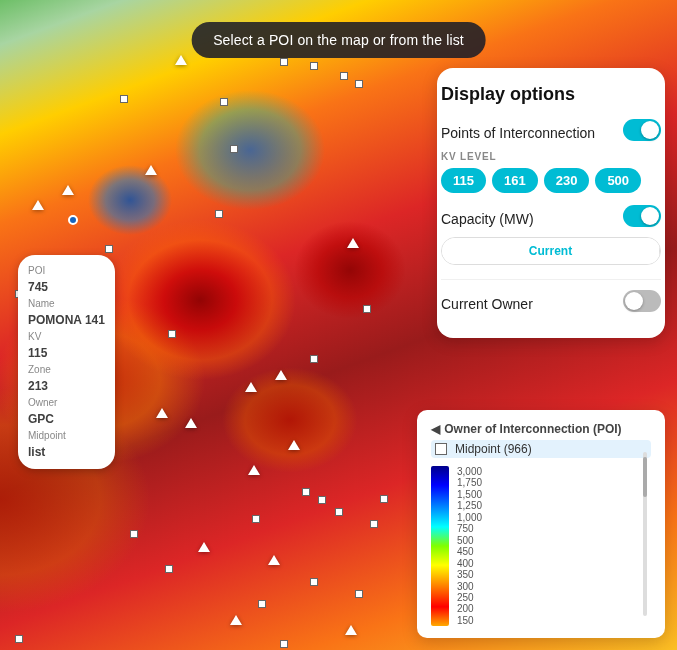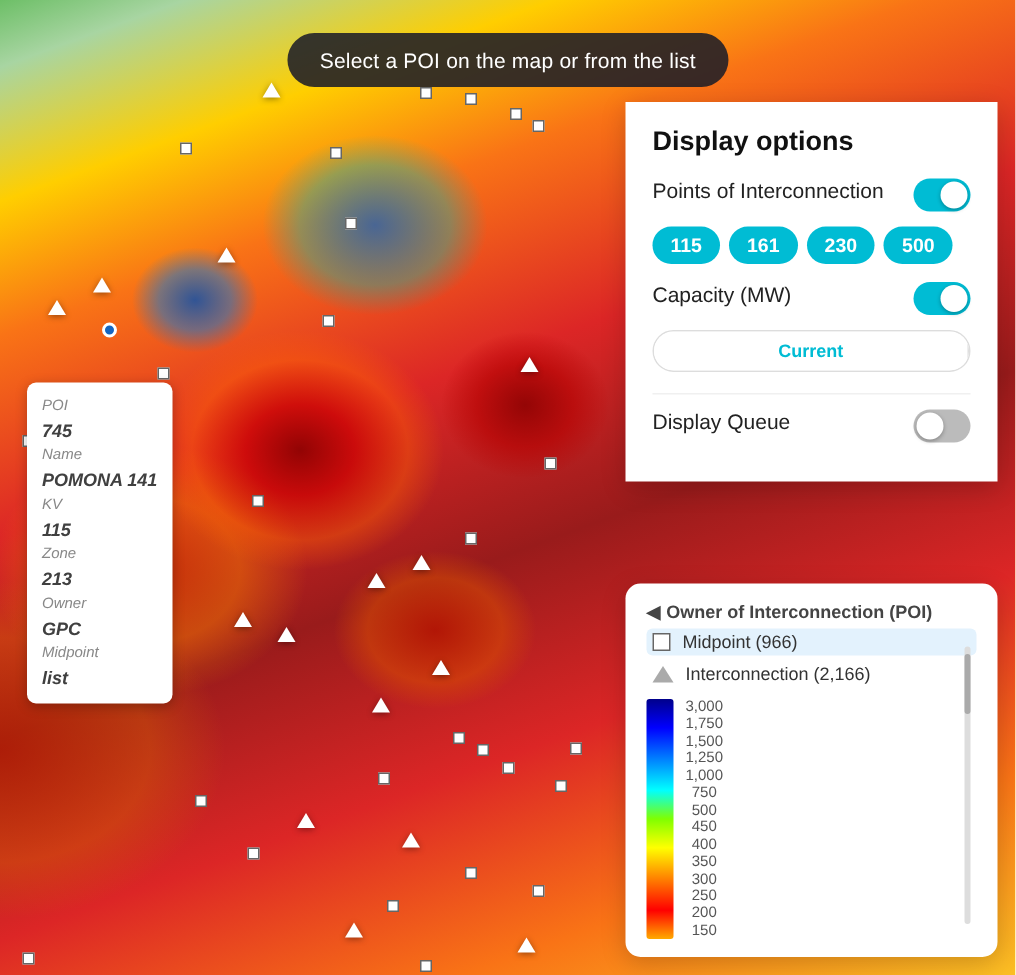--- a/index.html
+++ b/index.html
@@ -31,25 +31,24 @@
       position: absolute; top: 22px; left: 50%; transform: translateX(-50%);
       background: rgba(30,30,40,0.88); color: #fff;
       padding: 10px 22px; border-radius: 24px;
       font-size: 14px; white-space: nowrap; z-index: 10;
       letter-spacing: 0.01em;
     }
 
     
     .poi-card {
       position: absolute; top: 255px; left: 18px;
-      background: #fff; border-radius: 6px;
+      background: #fff; border-radius: 17px;
       padding: 8px 10px; font-size: 11px; z-index: 10;
       min-width: 90px; box-shadow: 0 2px 8px rgba(0,0,0,0.25);
       line-height: 1.5;
-      font-style: italic;
     }
     .poi-card .row-label { color: #888; font-size: 10px; }
     .poi-card .row-val { color: #404040; font-weight: bold; font-size: 12px; }
 
     
     .marker {
       position: absolute; z-index: 8;
     }
     .marker-triangle {
       width: 0; height: 0;
@@ -66,30 +65,30 @@
     .marker-dot {
       width: 10px; height: 10px;
       background: #1565c0;
       border-radius: 50%;
       border: 2px solid white;
     }
 
     
     .display-options {
       position: absolute; top: 68px; right: 12px;
-      background: #fff; border-radius: 0;
-      padding: 16px 18px; width: 248px;
+      background: #fff; border-radius: 16px;
+      padding: 16px 4px; width: 228px;
       box-shadow: 0 4px 16px rgba(0,0,0,0.18); z-index: 20;
     }
     .display-options h2 {
       font-size: 18px; font-weight: 700; color: #111;
       margin-bottom: 14px;
     }
     .option-row {
-      display: flex; align-items: flex-start; justify-content: space-between;
+      display: flex; align-items: flex-end; justify-content: space-between;
       margin-bottom: 10px;
     }
     .option-label { font-size: 14px; color: #222; font-weight: 500; }
 
     
     .toggle {
       width: 38px; height: 22px; border-radius: 11px;
       display: flex; align-items: center; padding: 2px;
       cursor: pointer; transition: background 0.2s;
       flex-shrink: 0;
@@ -157,21 +156,21 @@
 
     
     .cap-bar-section { margin-top: 6px; }
     .cap-bar-title { font-size: 12px; font-weight: 700; color: #444; margin-bottom: 6px; }
     .cap-bar-container { display: flex; gap: 8px; }
     .cap-gradient {
       width: 18px; height: 160px;
       background: linear-gradient(to bottom, #00008b 0%, #0000ff 12%, #0080ff 25%, #00ffff 38%, #80ff00 50%, #ffff00 62%, #ff8000 75%, #ff0000 88%, #ffaa00 100%);
       border-radius: 2px; flex-shrink: 0;
     }
-    .cap-labels { display: flex; flex-direction: column; justify-content: space-between; height: 160px; align-items: center; }
+    .cap-labels { display: flex; flex-direction: column; justify-content: space-between; height: 160px; }
     .cap-label-text { font-size: 10px; color: #555; }
 
     
     .legend-scroll-bar {
       position: absolute; right: 4px; top: 30px; bottom: 10px;
       width: 4px; background: #ddd; border-radius: 2px;
     }
     .legend-scroll-thumb {
       width: 4px; height: 40px; background: #aaa; border-radius: 2px; margin-top: 5px;
     }
@@ -341,62 +340,59 @@
 <div class="display-options">
   <h2>Display options</h2>
 
   <div class="option-row">
     <span class="option-label">Points of Interconnection</span>
     <div class="toggle on">
       <div class="toggle-thumb"></div>
     </div>
   </div>
 
+  <div class="kv-label">KV LEVEL</div>
   <div class="kv-buttons">
     <button class="kv-btn">115</button>
     <button class="kv-btn">161</button>
     <button class="kv-btn">230</button>
     <button class="kv-btn">500</button>
   </div>
 
   <div class="option-row">
     <span class="option-label">Capacity (MW)</span>
     <div class="toggle on">
       <div class="toggle-thumb"></div>
     </div>
   </div>
 
   <div class="capacity-options">
     <button class="cap-btn active">Current</button>
   </div>
 
   <div class="section-divider"></div>
   <div class="option-row">
-    <span class="option-label">Display Queue</span>
+    <span class="option-label">Current Owner</span>
     <div class="toggle off">
       <div class="toggle-thumb"></div>
     </div>
   </div>
 </div>
 
 <div class="legend-panel" style="position: absolute; bottom: 12px; right: 12px; top: auto;">
   <div style="position:relative;">
 
     <div class="legend-section">
       <div class="legend-title">
         <span style="cursor:pointer;">◀</span>
         <span>Owner of Interconnection (POI)</span>
       </div>
       <div class="legend-item highlighted">
         <div class="legend-square"></div>
         <span>Midpoint (966)</span>
-      </div>
-      <div class="legend-item">
-        <div style="width:0;height:0;border-left:7px solid transparent;border-right:7px solid transparent;border-bottom:11px solid #aaa;flex-shrink:0;"></div>
-        <span>Interconnection (2,166)</span>
       </div>
     </div>
 
     <div class="cap-bar-section">
       <div class="cap-bar-container">
         <div class="cap-gradient"></div>
         <div class="cap-labels">
           <span class="cap-label-text">3,000</span>
           <span class="cap-label-text">1,750</span>
           <span class="cap-label-text">1,500</span>

